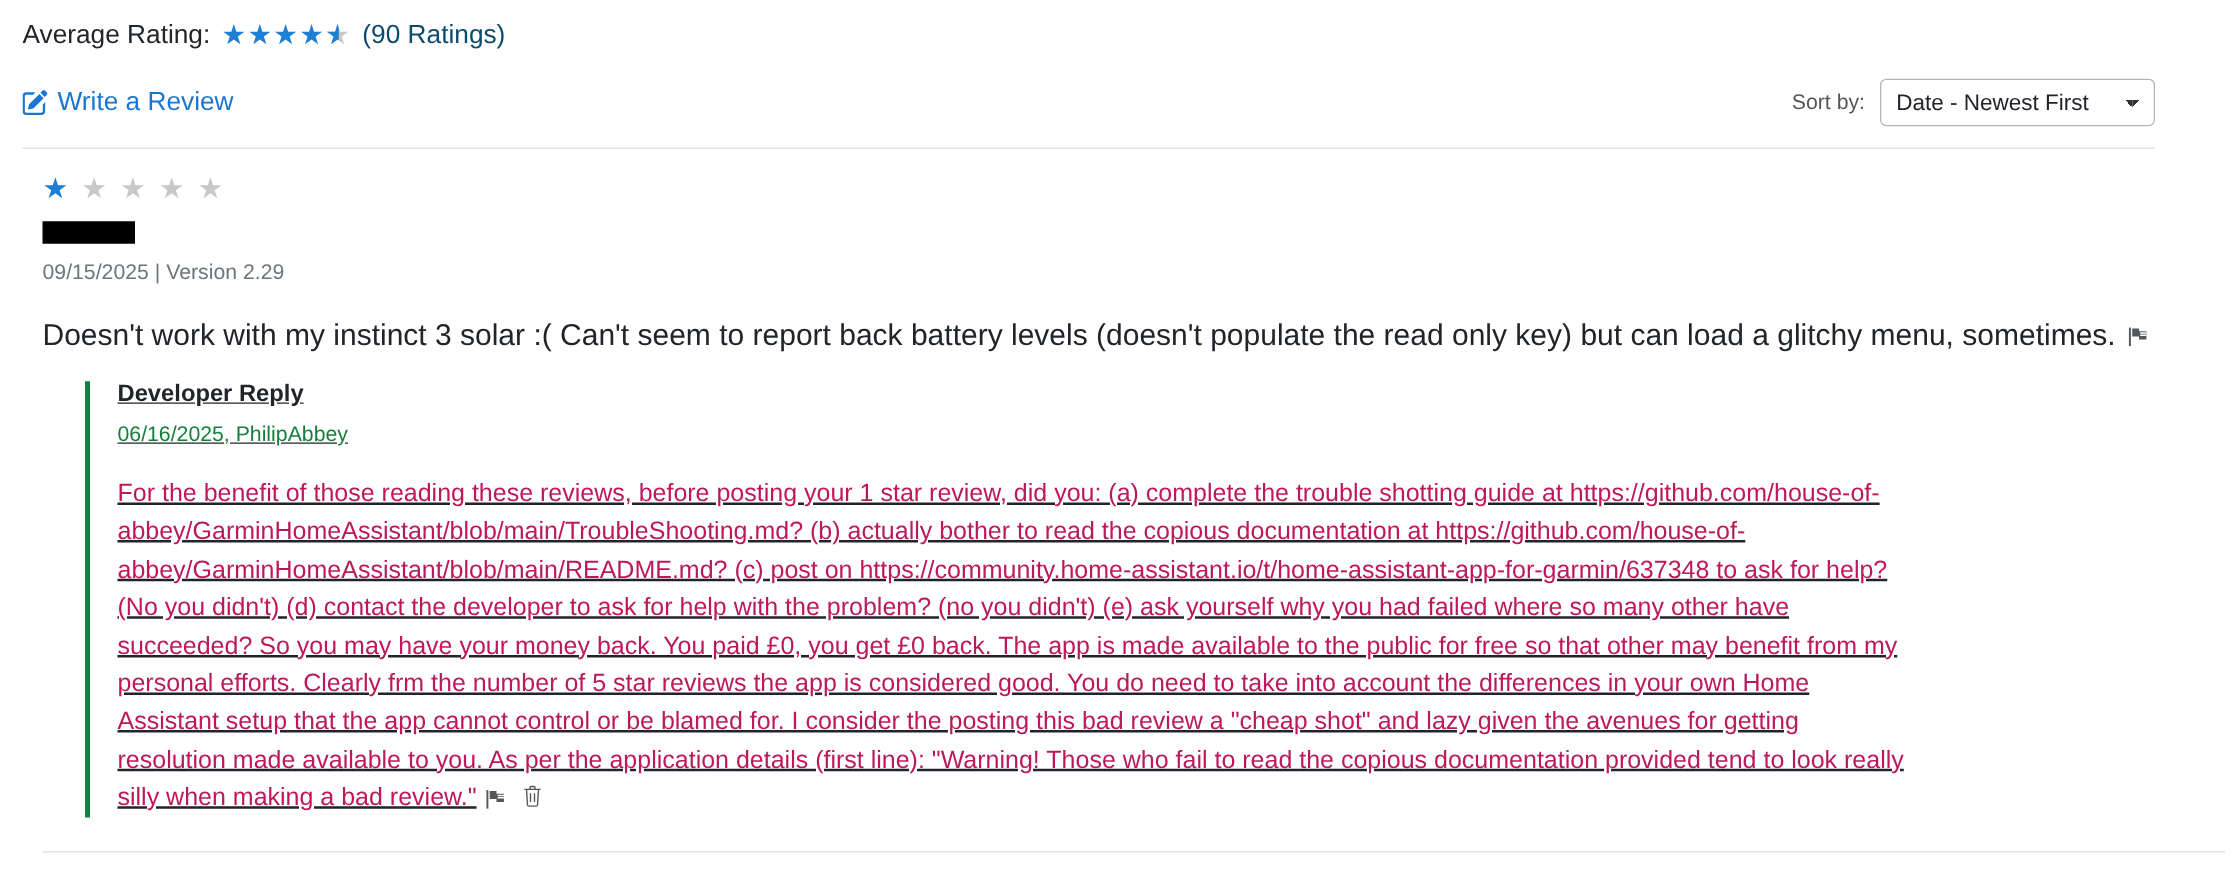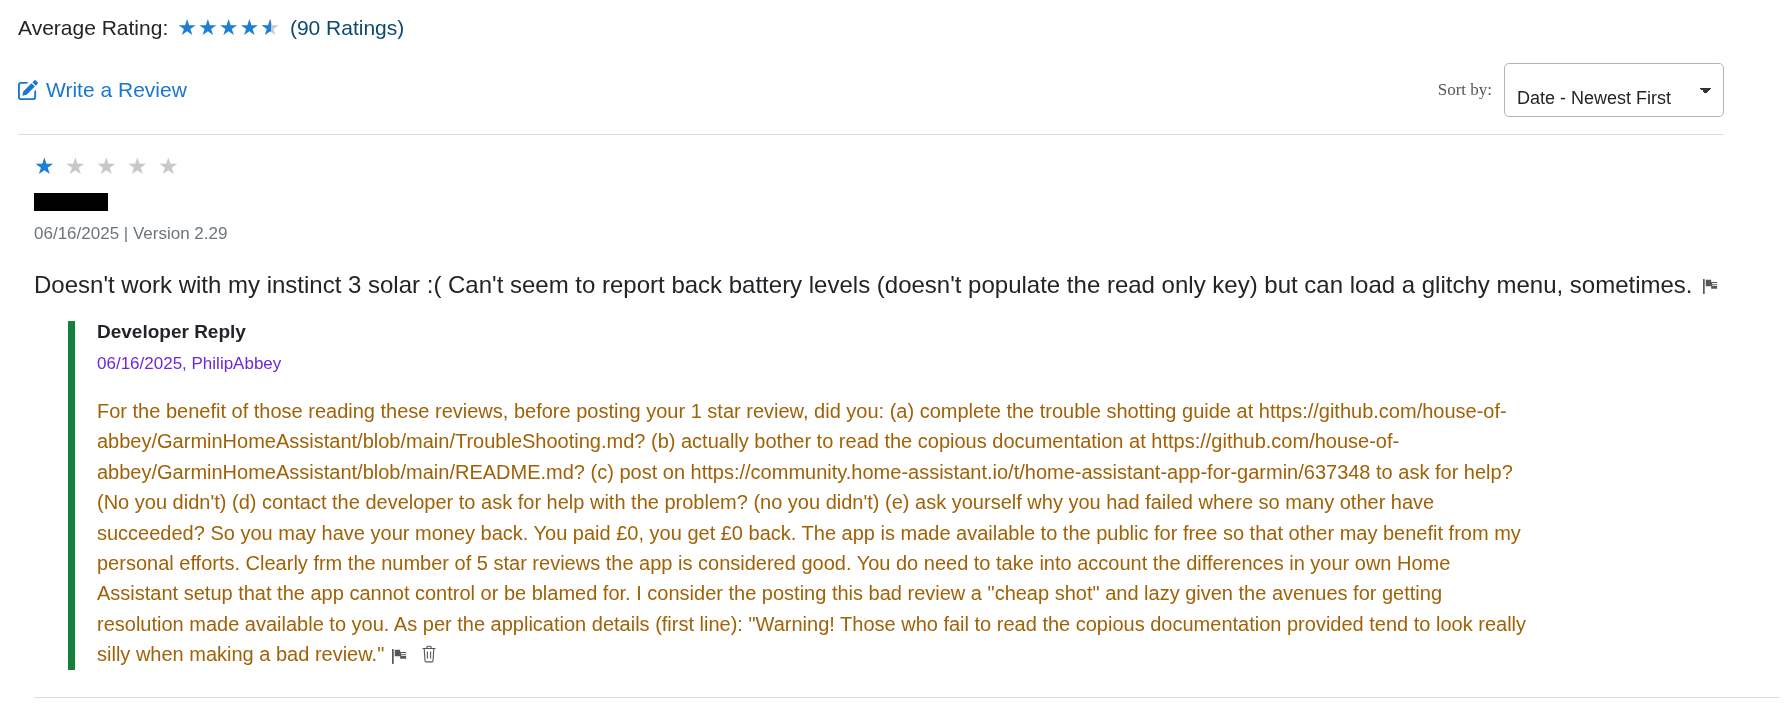--- a/index.html
+++ b/index.html
@@ -79,27 +79,26 @@
     display: inline-block;
   }
   .sort-wrap {
     display: flex;
     align-items: center;
     gap: 12px;
   }
   .sort-label {
     color: #55585b;
     font-size: 17px;
-    font-family: Liberation Serif, serif;
   }
   .sort-select {
     font-family: "Liberation Sans", sans-serif;
     font-size: 18px;
     color: #212529;
-    padding: 24px 34px 8px 12px;
+    padding: 8px 34px 8px 12px;
     border: 1px solid #adb5bd;
     border-radius: 5px;
     background-color: #fff;
     -webkit-appearance: none;
     appearance: none;
     min-width: 220px;
     background-image:
       linear-gradient(45deg, transparent 50%, #333 50%),
       linear-gradient(135deg, #333 50%, transparent 50%);
     background-position:
@@ -145,38 +144,39 @@
     height: 17px;
     flex: 0 0 auto;
     position: relative;
     top: 2px;
     cursor: pointer;
   }
 
   
   .dev-reply {
     margin: 18px 0 0 50px;
-    border-left: 7px solid #15803d;
+    border-left: 4px solid #15803d;
     padding: 0 0 0 22px;
+    text-decoration: underline;
   }
   .dev-reply-title {
     font-weight: bold;
     font-size: 19px;
     color: #212529;
   }
   .dev-reply-meta {
     margin-top: 11px;
-    color: #6d28d9;
+    color: #15803d;
     font-size: 17px;
   }
   .dev-reply-text {
     margin-top: 22px;
     font-size: 20px;
     line-height: 1.52;
-    color: #a16207;
+    color: #be185d;
     max-width: 1430px;
   }
   .dev-reply-icons {
     display: inline-flex;
     align-items: center;
     gap: 12px;
     margin-left: 8px;
     vertical-align: -2px;
   }
   .trash-icon {
@@ -235,21 +235,21 @@
     <div class="review-stars">
       <span class="star full">★</span>
       <span class="star empty">★</span>
       <span class="star empty">★</span>
       <span class="star empty">★</span>
       <span class="star empty">★</span>
     </div>
 
     <div class="redacted-name"></div>
 
-    <div class="review-meta">06/16/2025 | Version 2.29</div>
+    <div class="review-meta">09/15/2025 | Version 2.29</div>
 
     <div class="review-body">
       <span class="review-text">Doesn't work with my instinct 3 solar :( Can't seem to report back battery levels (doesn't populate the read only key) but can load a glitchy menu, sometimes.</span>
       <span class="flag-icon">
         <svg width="17" height="17" viewBox="0 0 16 16" fill="#55585b" xmlns="http://www.w3.org/2000/svg">
           <rect x="0" y="1" width="1.6" height="14"></rect>
           <path d="M2.6 1.6h5.1v2.2h5.6v6.2H7.7V7.8H2.6z"></path>
           <path d="M8.6 4.6h4.7v1H8.6zM8.6 6.3h4.7v1H8.6z" fill="#fff"></path>
         </svg>
       </span>

